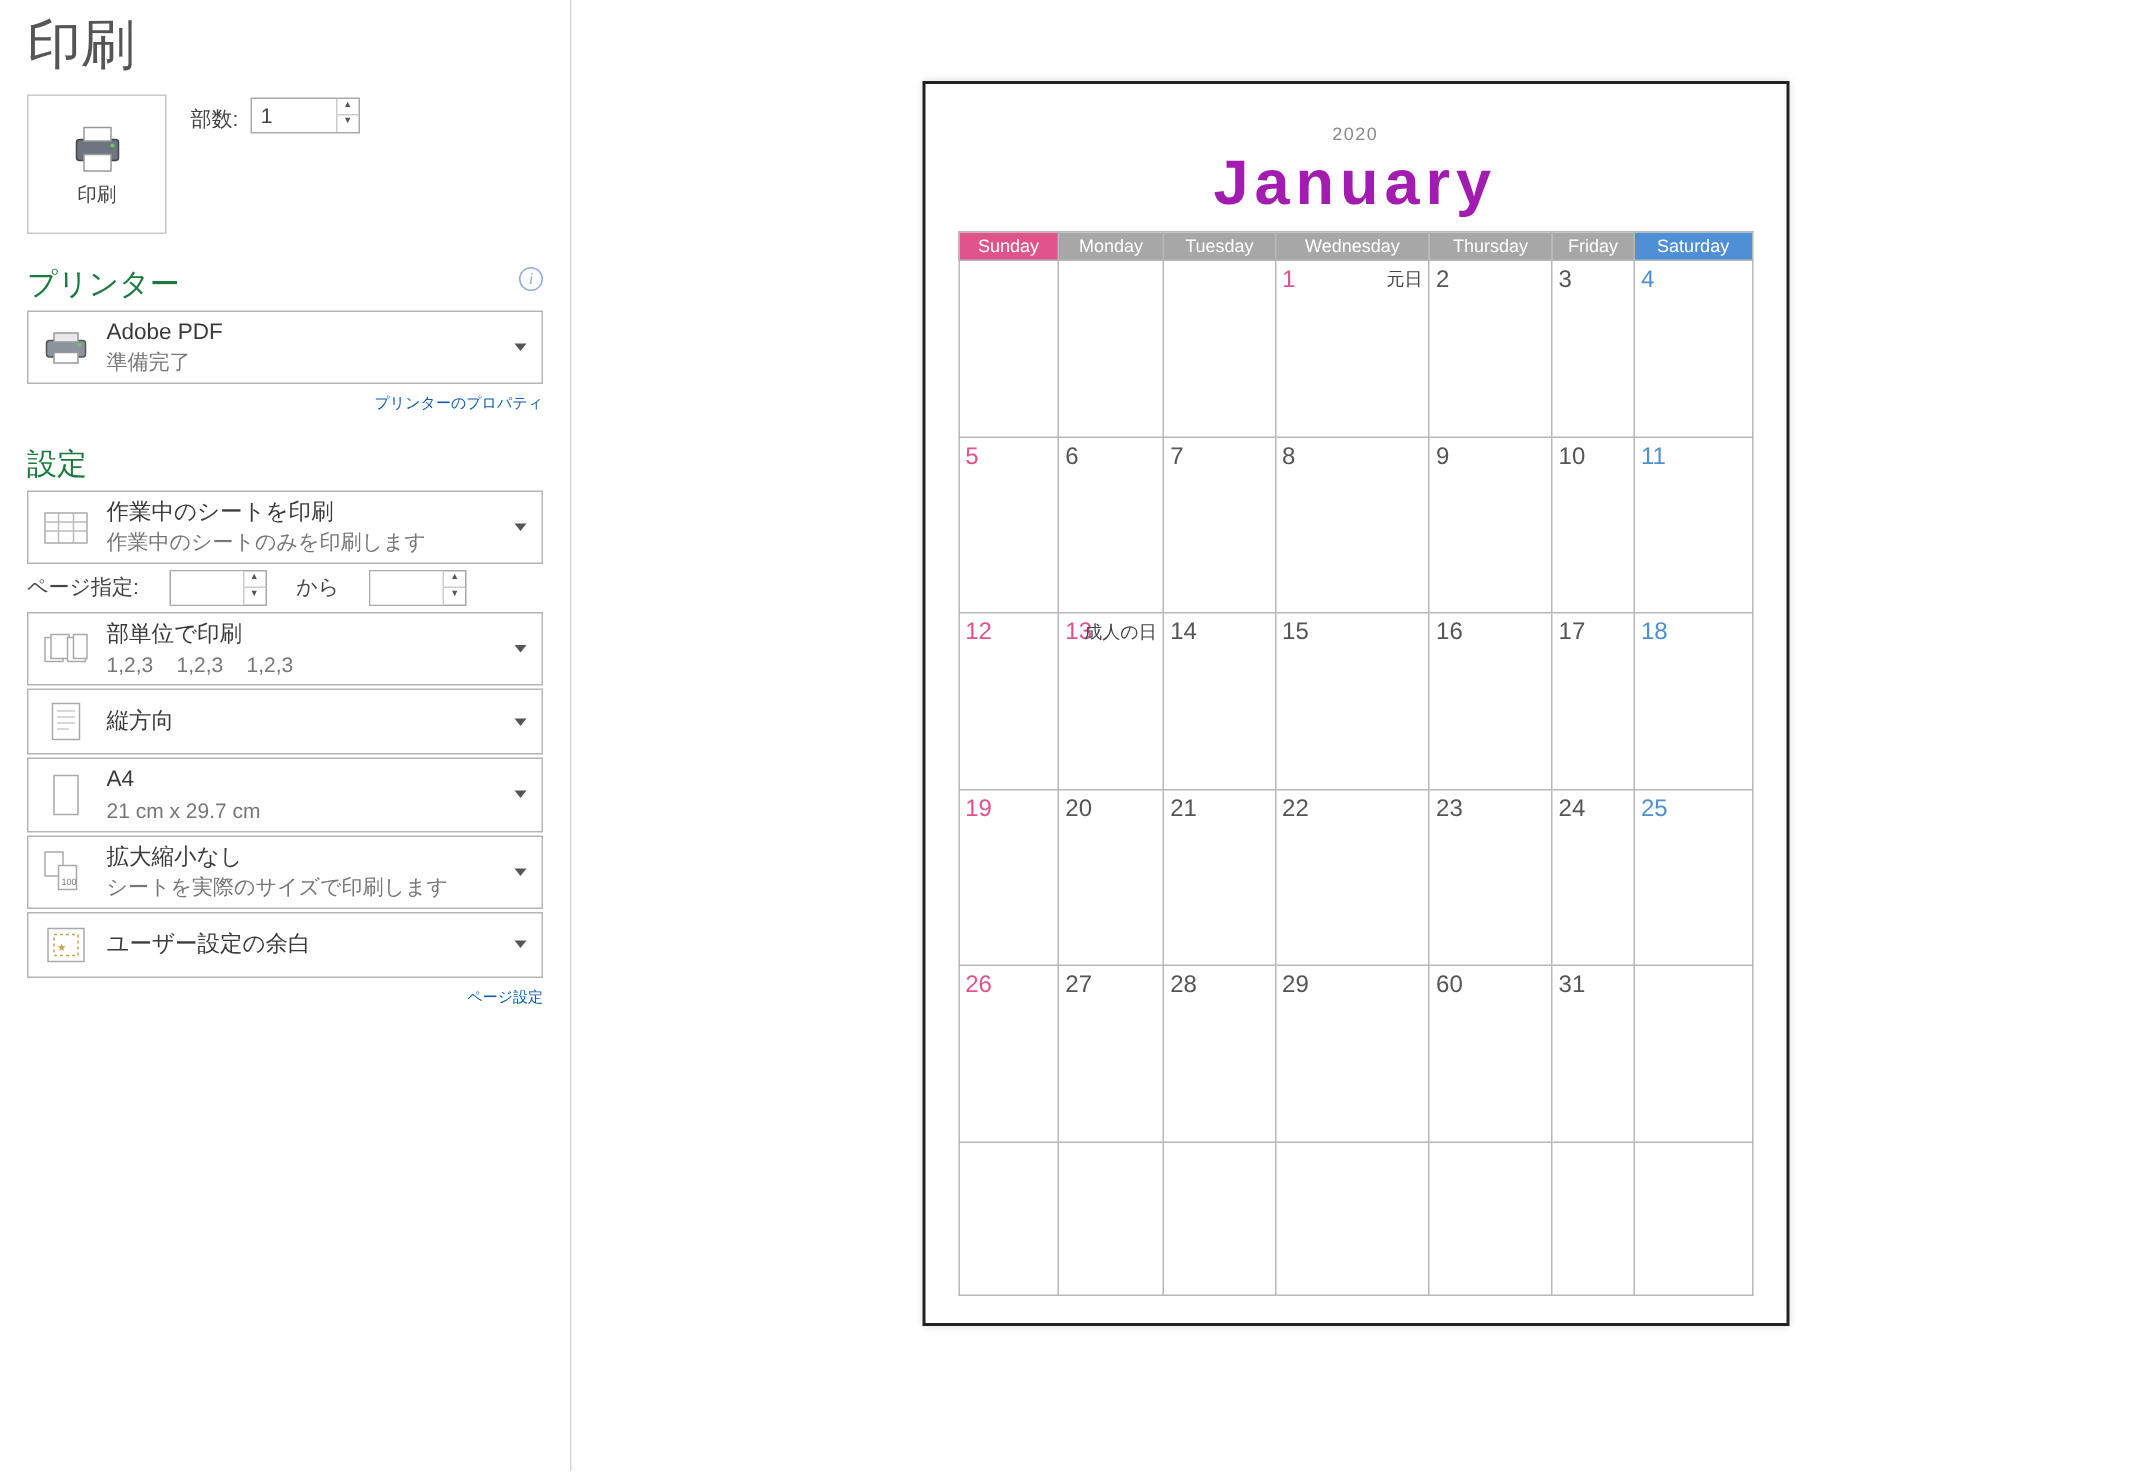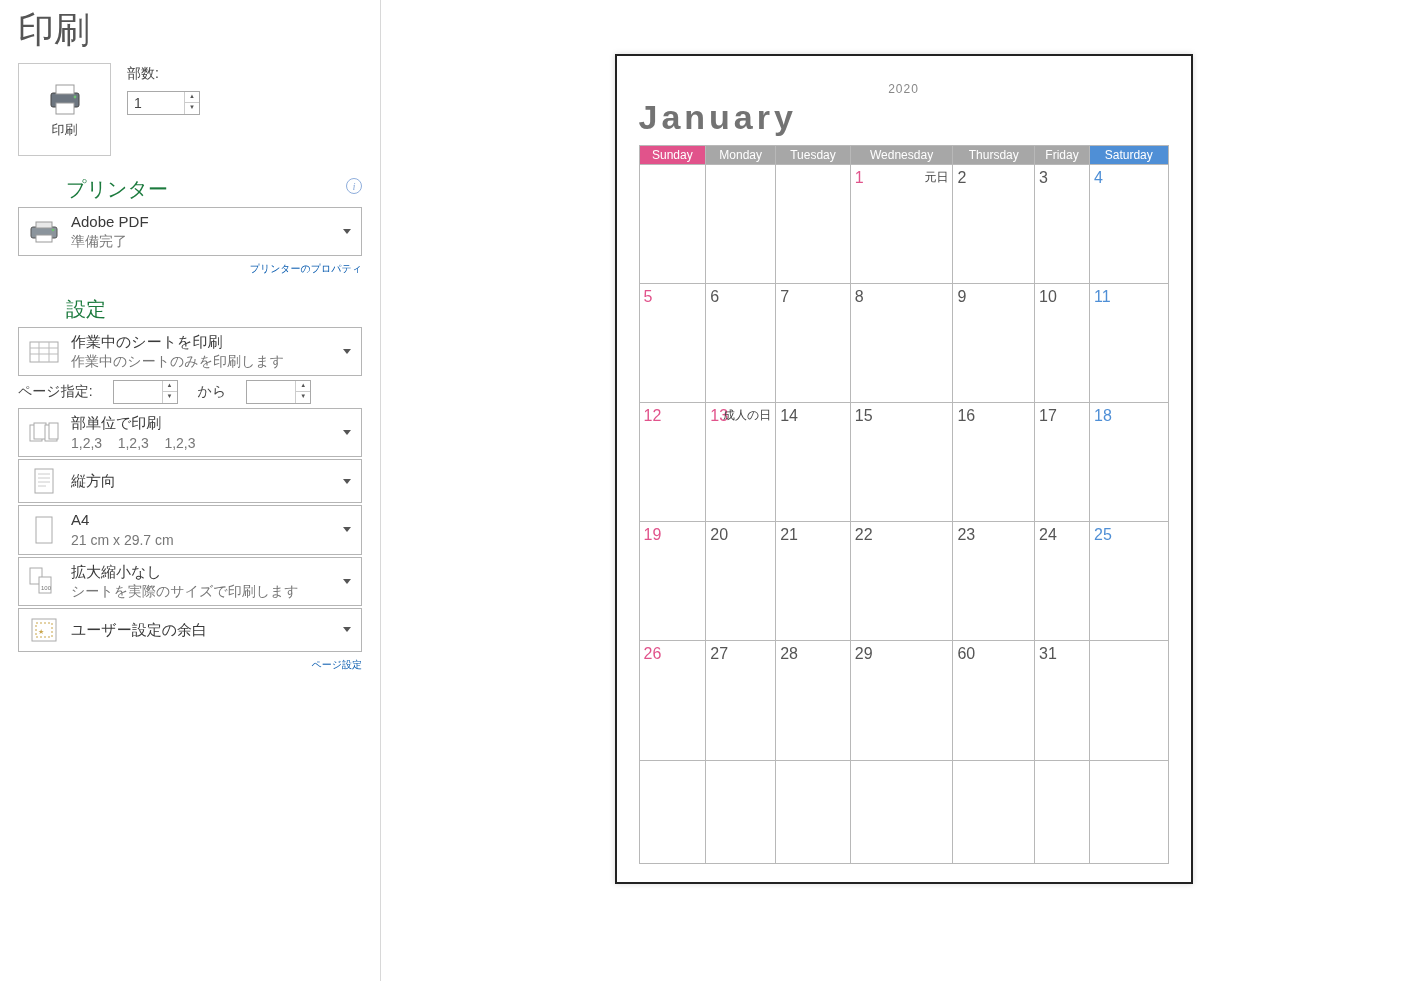--- a/index.html
+++ b/index.html
@@ -36,26 +36,25 @@
     border: 1px solid #c8c8c8;
     background: #fff;
     display: flex;
     flex-direction: column;
     align-items: center;
     justify-content: center;
     cursor: pointer;
   }
   .copies-block {
     display: flex;
-    align-items: flex-start;
+    align-items: flex-end;
     gap: 8px;
     margin-top: 2px;
     font-size: 14px;
     color: #444;
-    flex-direction: column;
   }
   .spinner {
     display: flex;
     align-items: stretch;
     border: 1px solid #a9a9a9;
     background: #fff;
     height: 24px;
   }
   .spinner input {
     border: none;
@@ -80,21 +79,20 @@
     cursor: pointer;
   }
   .spin-btns div:first-child { border-bottom: 1px solid #ccc; }
   .section-title {
     font-size: 20px;
     color: #1b7a3d;
     font-weight: 400;
     margin-top: 20px;
     margin-bottom: 4px;
     position: relative;
-    margin-left: 48px;
   }
   .info-icon {
     position: absolute;
     right: 0;
     top: 2px;
     width: 16px; height: 16px;
     border: 1px solid #8faedc;
     border-radius: 50%;
     color: #8faedc;
     font-size: 11px;
@@ -176,22 +174,23 @@
     display: flex;
     flex-direction: column;
   }
   .cal-year {
     text-align: center;
     font-size: 12px;
     color: #888;
     letter-spacing: 1px;
   }
   .cal-month {
-    font-size: 34px;
-    color: #737373;
+    text-align: center;
+    font-size: 42px;
+    color: #a21caf;
     font-weight: 600;
     letter-spacing: 4px;
     margin: 2px 0 8px 0;
   }
   .cal {
     border-collapse: collapse;
     flex: 1;
     width: 100%;
   }
   .cal th, .cal td {

